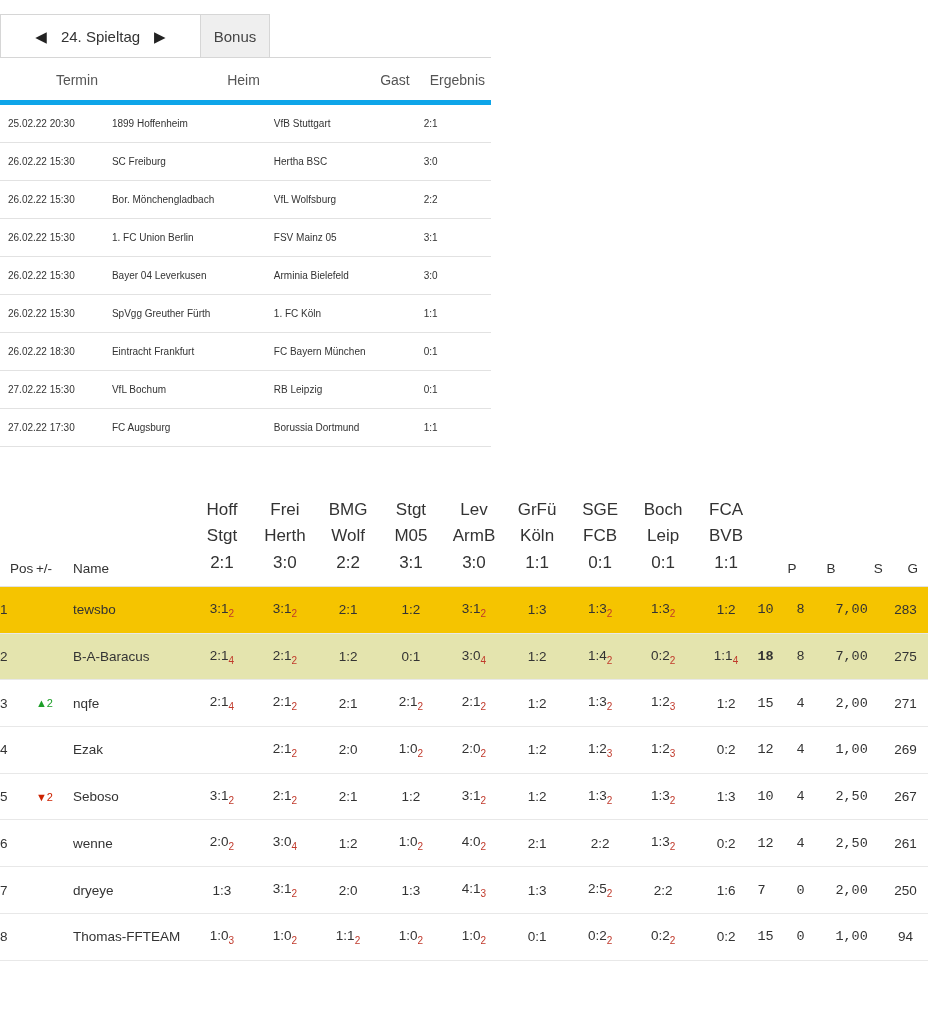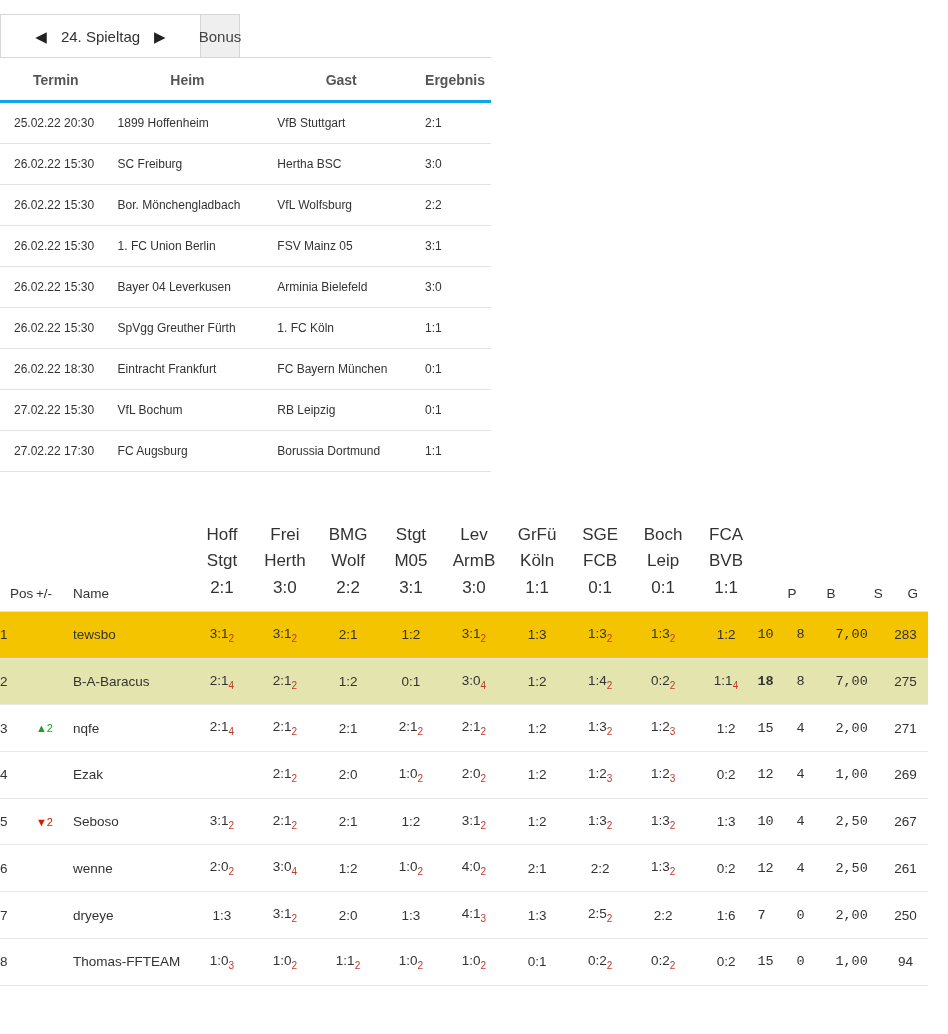--- a/index.html
+++ b/index.html
@@ -40,44 +40,44 @@
     padding: 0 12px;
     border-right: none;
   }
   .tab-matchday .arrow {
     font-size: 15px;
     color: #222222;
     line-height: 1;
     cursor: pointer;
   }
   .tab-bonus {
-    width: 40px;
+    width: 70px;
     background: #efefef;
     color: #444444;
   }
 
   
   .fixtures {
     width: 491px;
     border-collapse: collapse;
     margin-top: 6px;
   }
   .fixtures th {
-    text-align: center;
-    font-weight: bold;
+    text-align: right;
+    font-weight: normal;
     color: #555555;
     font-size: 14px;
     padding: 8px 6px 12px 14px;
-    border-bottom: 3px solid #0ea5e9;
+    border-bottom: 5px solid #0ea5e9;
   }
   .fixtures td {
-    padding: 13px 6px 13px 14px;
+    padding: 13px 6px 13px 8px;
     border-bottom: 1px solid #e2e2e2;
     color: #333333;
-    font-size: 12px;
+    font-size: 10px;
     white-space: nowrap;
   }
   .fixtures .col-termin { width: 104px; }
   .fixtures .col-heim   { width: 162px; }
   .fixtures .col-gast   { width: 150px; }
   .fixtures .col-erg    { width: 60px; }
 
   
   .ranking-wrap {
     margin-top: 50px;

